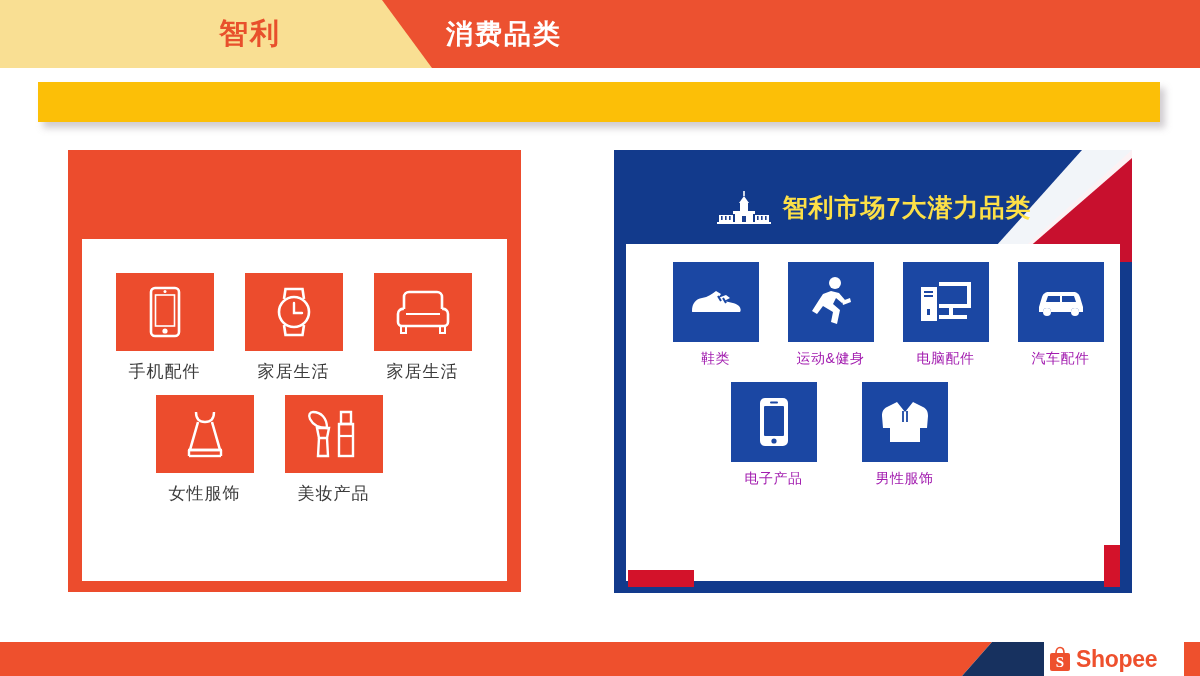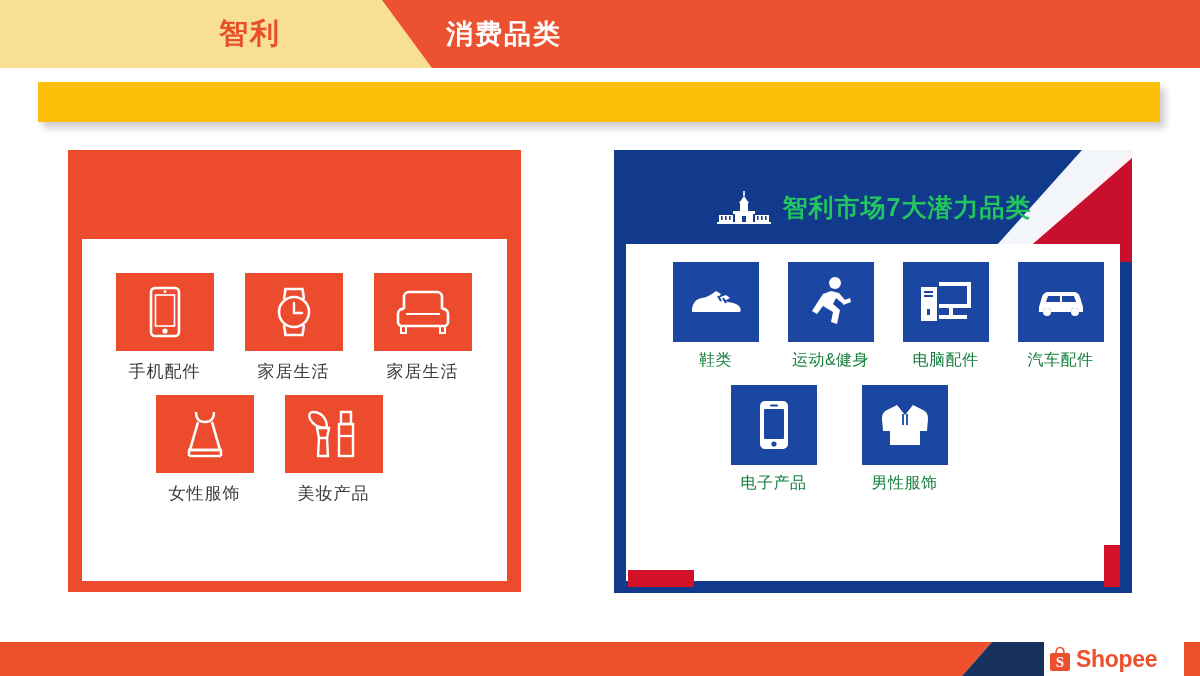--- a/index.html
+++ b/index.html
@@ -83,38 +83,38 @@
   }
   .cr-white-diag {
     position:absolute; right:0; top:0; width:136px; height:112px;
     background:#ffffff;
     clip-path: polygon(100% 0, 100% 8px, 16px 100%, 0 100%, 0 96px, 86px 0);
     opacity:0.95;
   }
   .card-right-title {
     position:absolute; left:0; top:40px; width:518px;
     display:flex; align-items:center; justify-content:center; gap:10px;
-    color:#22c55e; font-size:25px; font-weight:bold; letter-spacing:1px;
+    color:#fde047; font-size:25px; font-weight:bold; letter-spacing:1px;
     z-index:3;
   }
   .card-right-inner {
     position:absolute; left:12px; top:94px; width:494px; height:337px;
     background:#ffffff;
   }
   .rgrid { position:absolute; left:0; top:18px; width:494px; }
   .rrow { display:flex; }
   .rrow-1 { padding-left:32px; }
   .rrow-2 { padding-left:90px; margin-top:14px;gap:16px; }
   .ritem { width:115px; display:flex; flex-direction:column; align-items:center; }
   .ritem-tile {
     width:86px; height:80px; background:#1b47a3;
     display:flex; align-items:center; justify-content:center;
   }
   .ritem-label {
-    margin-top:8px; color:#15803d; font-size:16px; letter-spacing:0.5px; white-space:nowrap;
+    margin-top:8px; color:#a21caf; font-size:14px; letter-spacing:0.5px; white-space:nowrap;
   }
   .cr-red-bl {
     position:absolute; left:14px; bottom:6px; width:66px; height:17px; background:#d3122a; z-index:4;
   }
   .cr-red-br {
     position:absolute; right:12px; bottom:6px; width:16px; height:42px; background:#d3122a; z-index:4;
   }
 
   
   .footer { position:absolute; left:0; top:642px; width:1200px; height:34px; background:#ffffff; overflow:hidden; }

